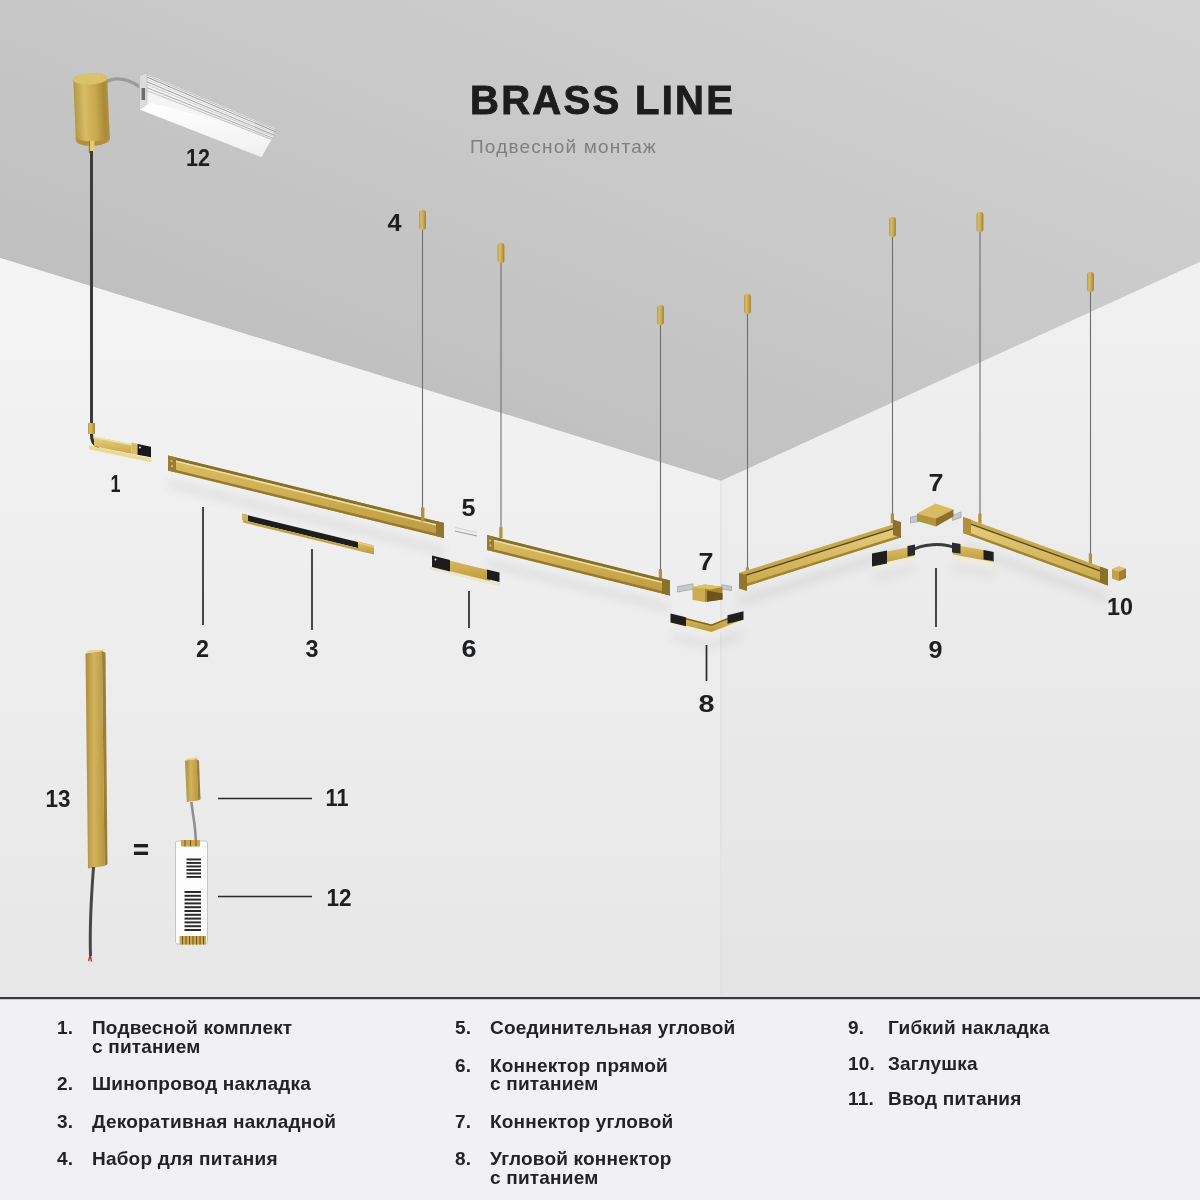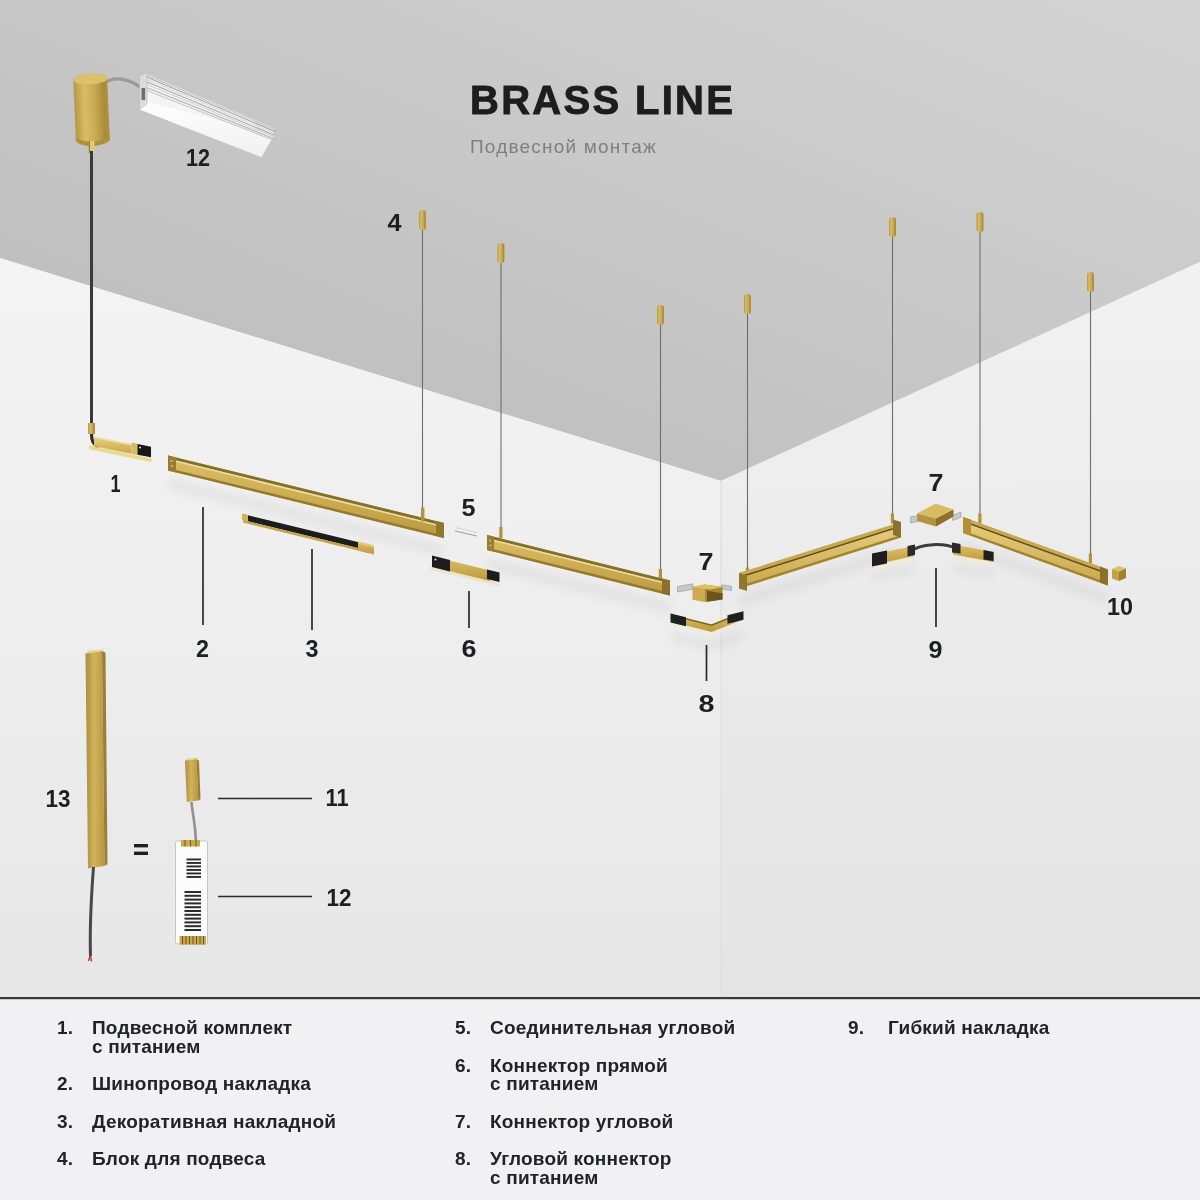--- a/index.html
+++ b/index.html
@@ -337,21 +337,21 @@
   <div class="li">
       <span class="n">2.</span>
       <span>Шинопровод накладка</span>
     </div>
   <div class="li">
       <span class="n">3.</span>
       <span>Декоративная накладной</span>
     </div>
   <div class="li">
       <span class="n">4.</span>
-      <span>Блок для подвеса</span>
+      <span>Набор для питания</span>
     </div>
 </div>
 <div class="lg" style="left:455px;top:1019px;width:330px;">
   <div class="li">
       <span class="n">5.</span>
       <span>Соединительная угловой</span>
     </div>
   <div class="li">
       <span class="n">6.</span>
       <span>Коннектор прямой<br>с питанием</span>
@@ -363,13 +363,21 @@
   <div class="li">
       <span class="n">8.</span>
       <span>Угловой коннектор<br>с питанием</span>
     </div>
 </div>
 <div class="lg lg3" style="left:848px;top:1019px;width:330px;">
   <div class="li">
       <span class="n3">9.</span>
       <span>Гибкий накладка</span>
     </div>
+  <div class="li">
+      <span class="n3">10.</span>
+      <span>Заглушка</span>
+    </div>
+  <div class="li">
+      <span class="n3">11.</span>
+      <span>Ввод питания</span>
+    </div>
 </div>
 
 </body></html>

